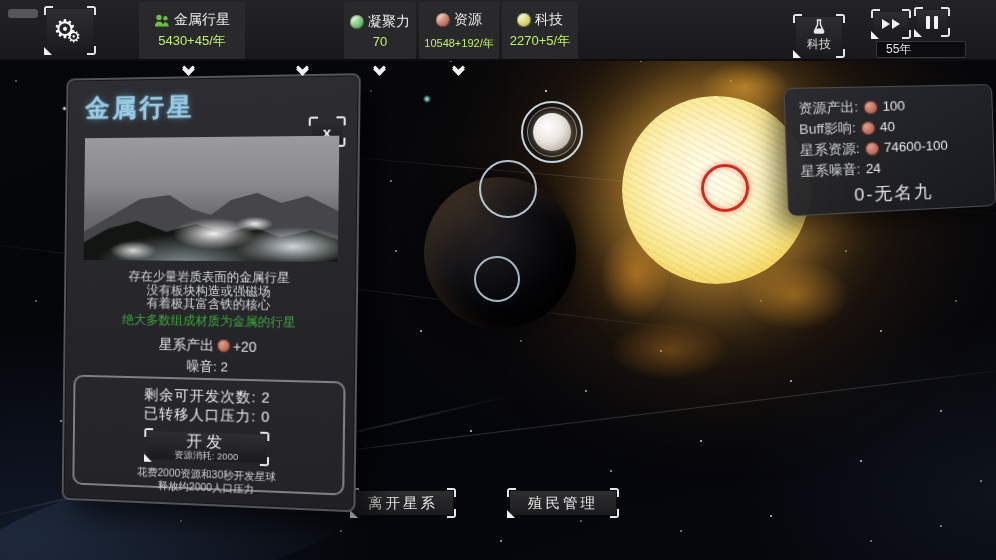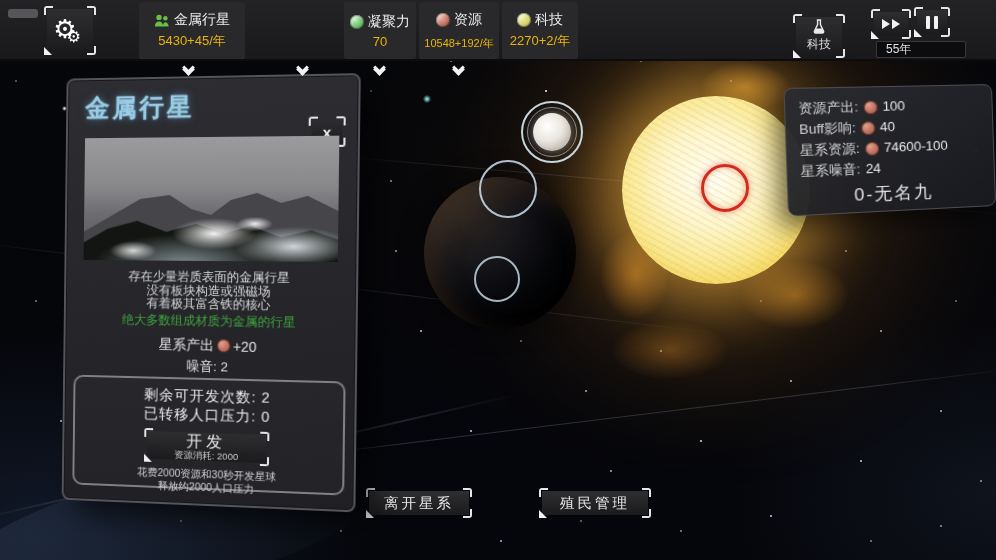--- a/index.html
+++ b/index.html
@@ -101,21 +101,21 @@
     border-bottom:8px solid #f0f2f4; border-right:8px solid transparent; }
 
   .gear-btn { position:absolute; left:44px; top:6px; width:52px; height:49px;
     display:flex; align-items:center; justify-content:center; }
   .gear-main { font-size:26px; color:#fff; line-height:1; margin:-4px 0 0 -6px; }
   .gear-small { font-size:16px; color:#fff; line-height:1; margin:12px 0 0 -10px; }
 
   .res-group { position:absolute; top:2px; height:57px; background:#29292c; border-radius:2px;
     display:flex; flex-direction:column; align-items:center; justify-content:center; gap:3px; cursor:pointer; }
   .res-top { display:flex; align-items:center; gap:4px; font-size:14px; color:#ececec; white-space:nowrap; }
-  .res-val { font-size:13px; color:#eab308; white-space:nowrap; }
+  .res-val { font-size:13px; color:#bef264; white-space:nowrap; }
   .res-val.small { font-size:11px; }
   .orb { display:inline-block; width:14px; height:14px; border-radius:50%;
     box-shadow:inset 0 0 0 1px rgba(0,0,0,.35), inset 2px 2px 3px rgba(255,255,255,.5); }
   .g1 { left:139px; width:106px; } .g2 { left:263px; width:78px; }
   .g3 { left:344px; width:72px;text-align:right; } .g4 { left:419px; width:80px;gap:7px; }
   .g5 { left:502px; width:76px; }
 
   .pop-svg { width:16px; height:13px; display:block; }
 
   .menu-btn { position:absolute; width:52px; height:44px; display:flex; flex-direction:column;
@@ -190,21 +190,21 @@
     box-shadow:-8px 10px 22px rgba(0,0,0,.55); padding:9px 12px 6px; }
   .tip-row { display:flex; align-items:center; gap:5px; font-size:13px; color:#d3d6da;
     line-height:20px; white-space:nowrap; }
   .tip-row .v { color:#e9e9e9; }
   .tip-name { text-align:center; font-size:17px; color:#e4e4e4; letter-spacing:2px; margin-top:3px; }
 
   
   .bottom-btn { position:absolute; top:488px; height:30px; z-index:12;
     display:flex; align-items:center; justify-content:center;
     font-size:14.5px; color:#eaeaea; letter-spacing:3px; }
-  .bb1 { left:366px; width:106px; } .bb2 { left:539px; width:112px; }
+  .bb1 { left:350px; width:106px; } .bb2 { left:507px; width:112px; }
 </style>
 </head>
 <body>
 
 <div id="app">
 
   <div class="scene">
     <div class="starfield"></div>
     <div class="gstar teal"></div>
     <div class="gstar wbig"></div>
@@ -269,21 +269,21 @@
         <span>资源</span>
       </div>
       <div class="res-val small">10548+192/年</div>
     </div>
 
     <div class="res-group g5">
       <div class="res-top">
         <span class="orb" style="background:radial-gradient(circle at 35% 32%, #f2f2bc 0%, #d3d36a 55%, #8f8f36 100%);"></span>
         <span>科技</span>
       </div>
-      <div class="res-val">2270+2/年</div>
+      <div class="res-val">2270+5/年</div>
     </div>
 
     <div class="menu-btn tb mb4">
       <svg class="mico" viewBox="0 0 18 15">
         <path d="M6.8 1 h4.4 M7.6 1 v4.5 L4.4 12.2 a1.3 1.3 0 0 0 1.2 1.8 h6.8 a1.3 1.3 0 0 0 1.2 -1.8 L10.4 5.5 V1" fill="none" stroke="#e8eaec" stroke-width="1.4"></path>
         <path d="M6 9.5 h6 l1.4 3.2 a0.8 0.8 0 0 1 -0.8 1.3 h-7.2 a0.8 0.8 0 0 1 -0.8 -1.3 z" fill="#e8eaec"></path>
       </svg>
       <span class="lbl">科技</span>
     </div>
 

